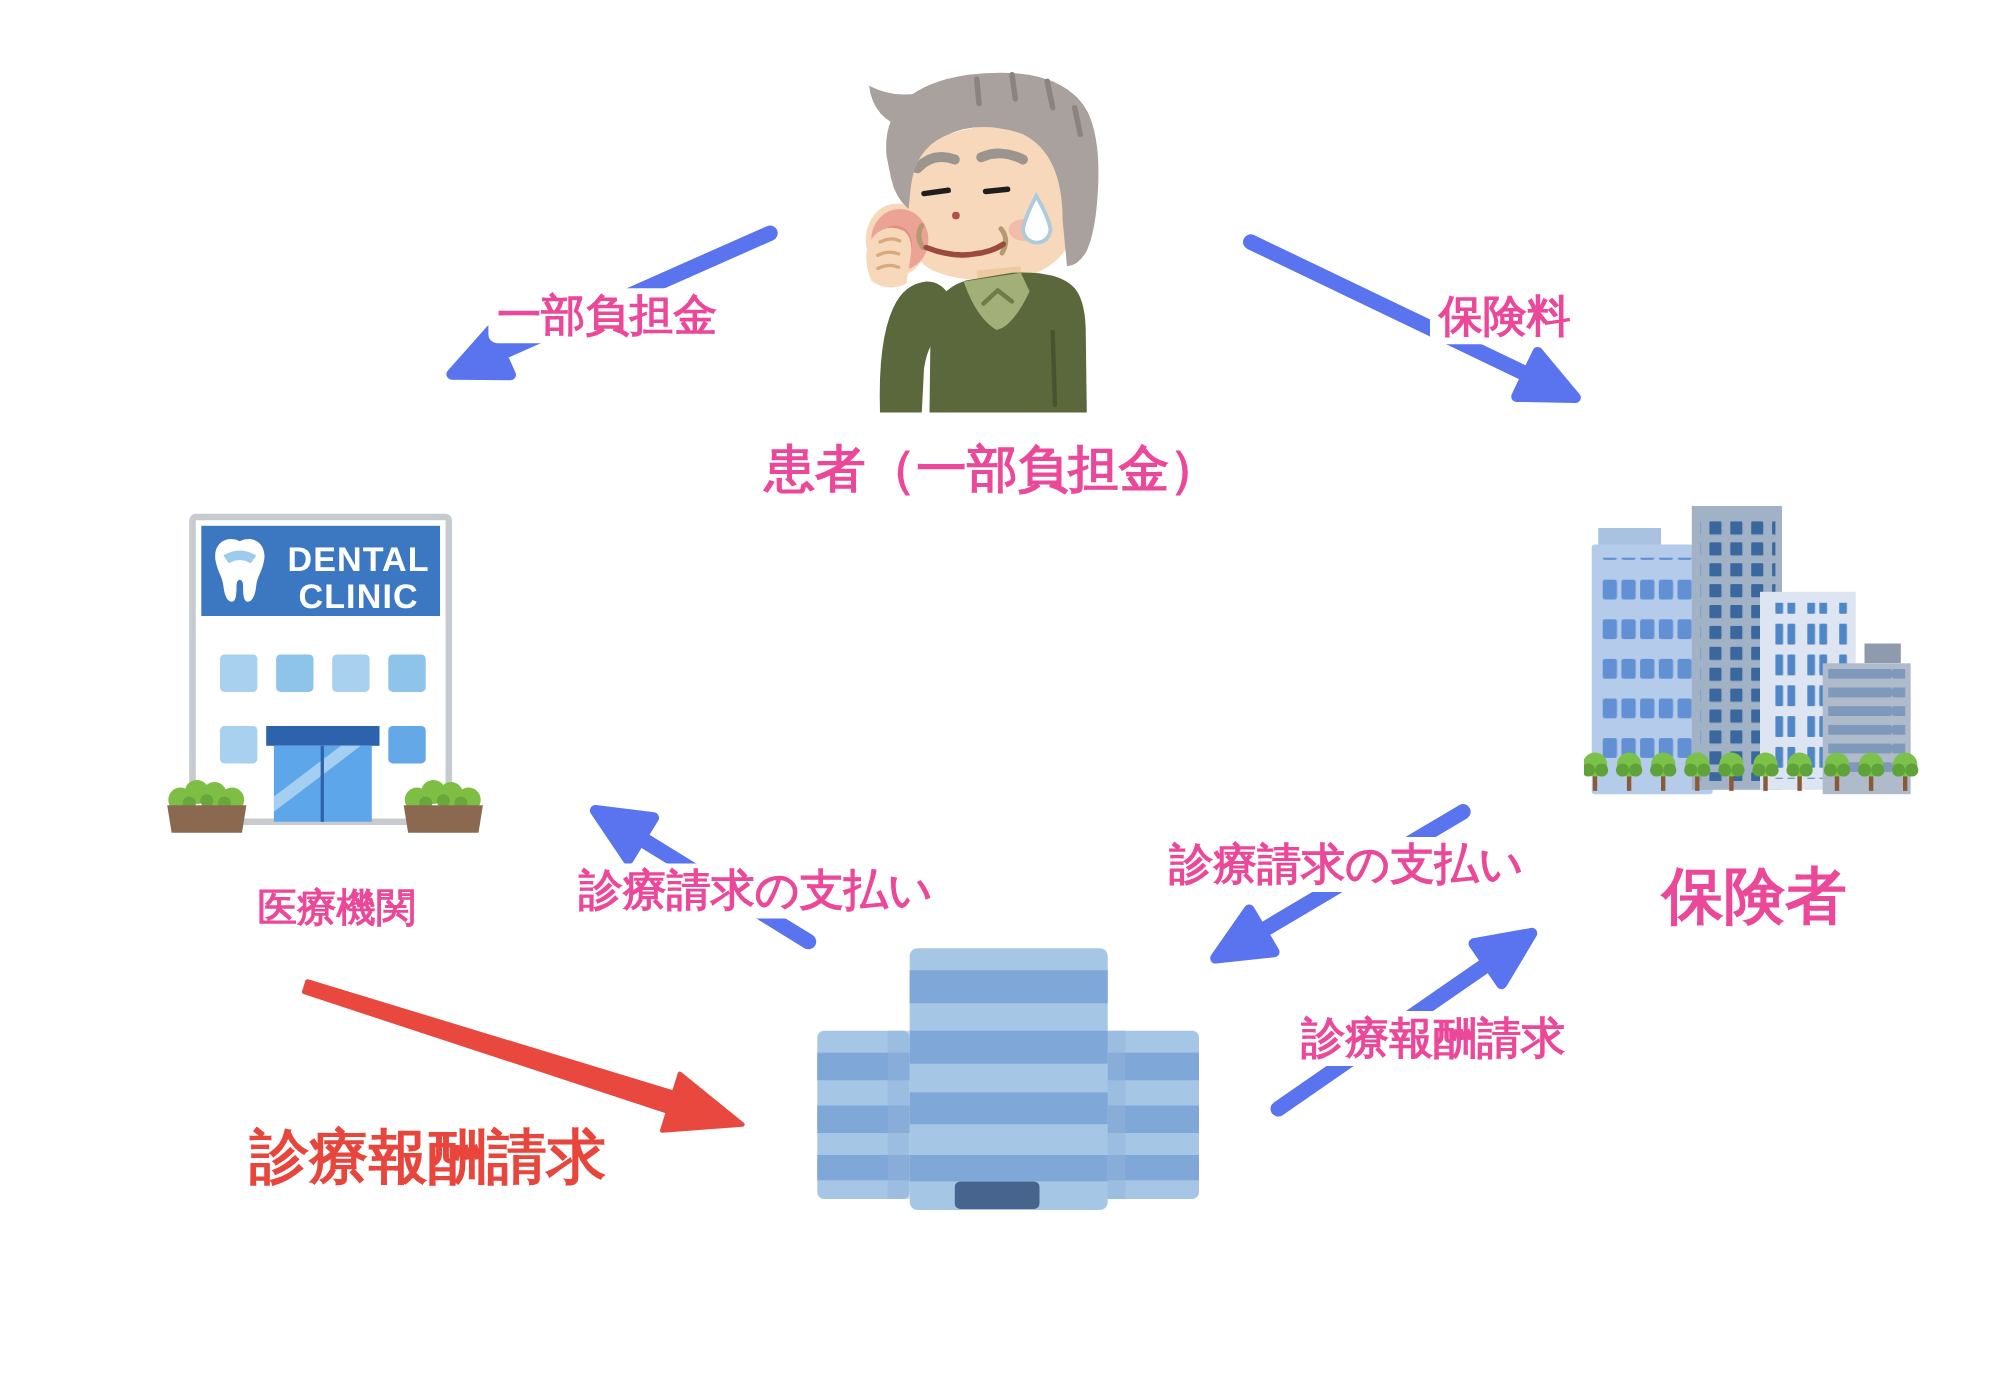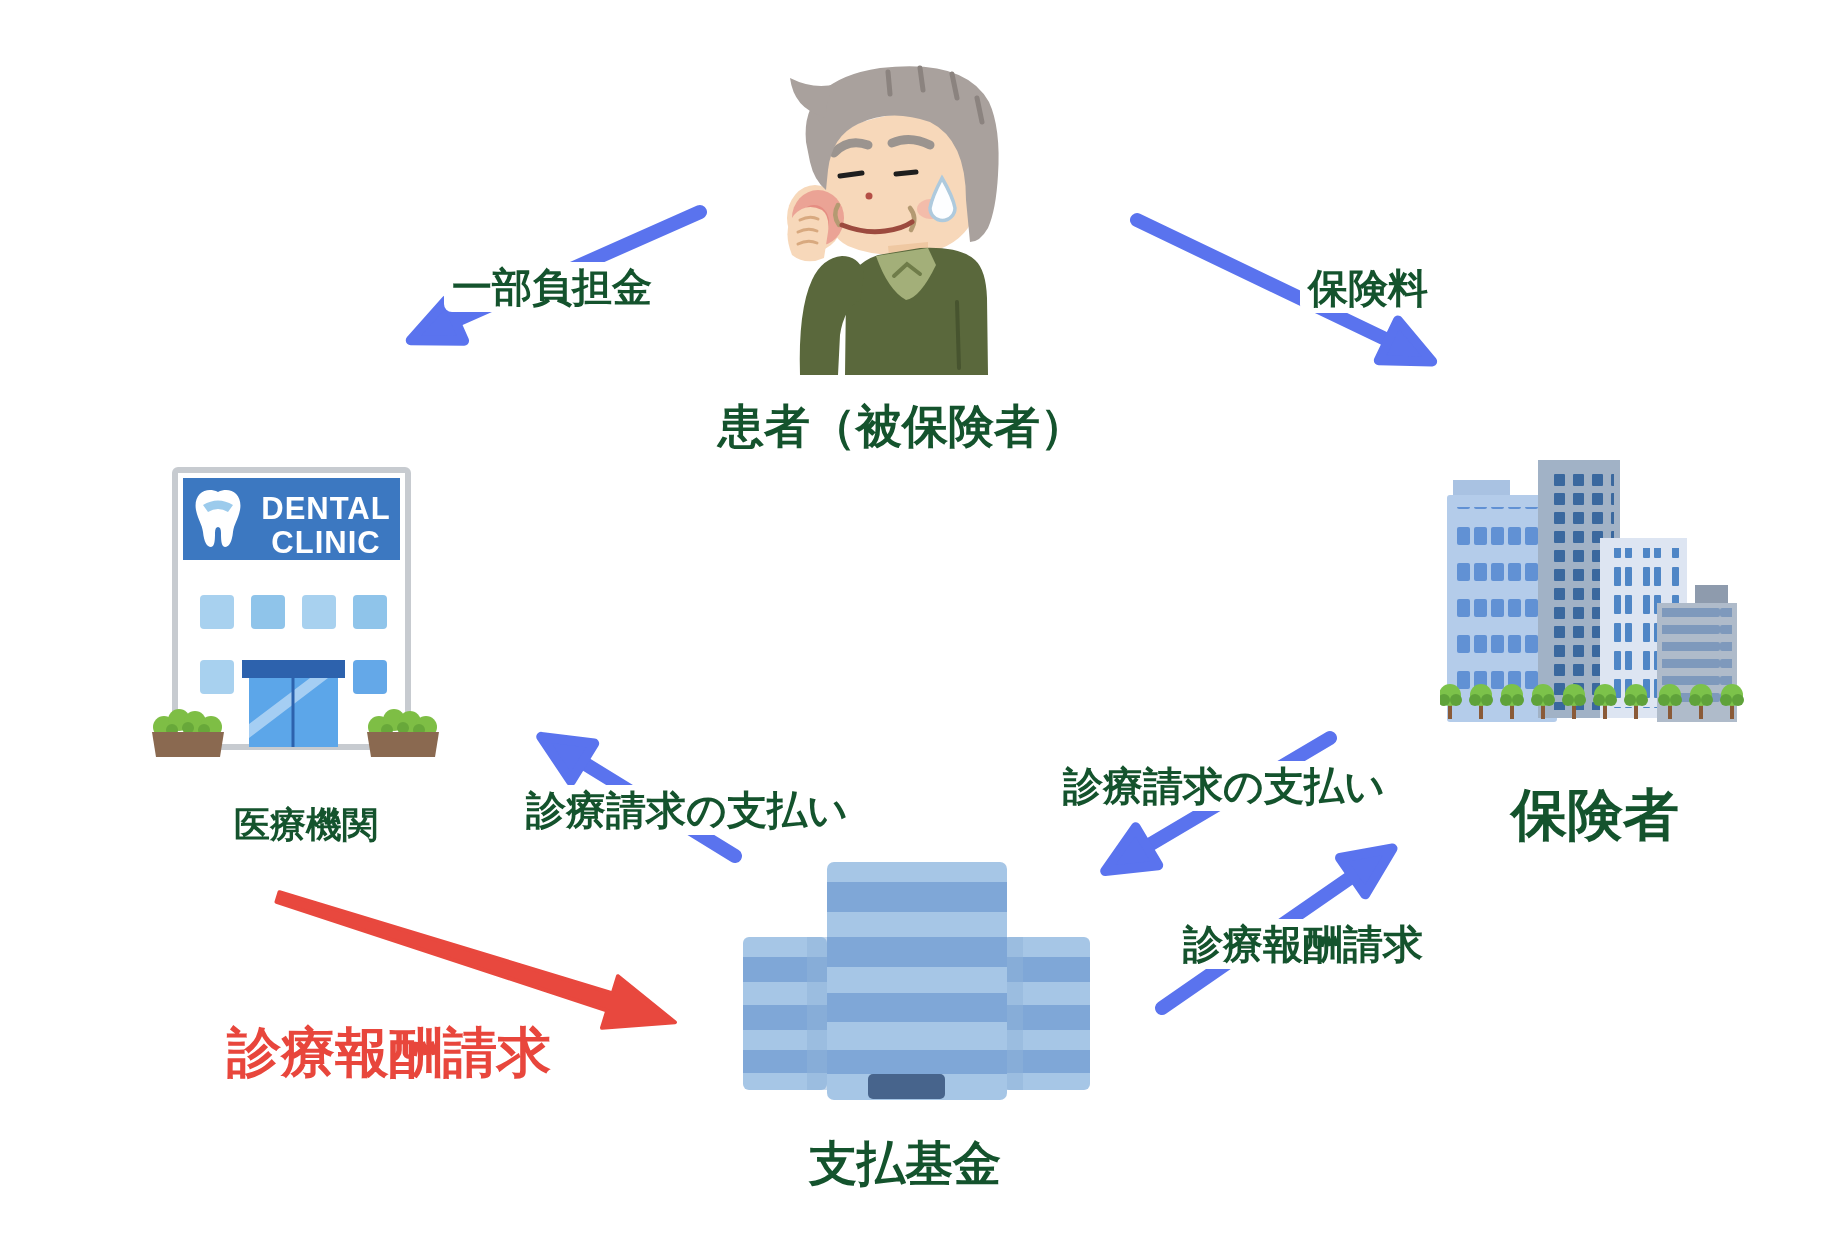--- a/index.html
+++ b/index.html
@@ -4,21 +4,21 @@
 <style>
   html,body{margin:0;padding:0;background:#fff;}
   .canvas{
     position:relative;width:1826px;height:1250px;background:#ffffff;overflow:hidden;
     font-family:"Liberation Sans","DejaVu Sans",sans-serif;
   }
   .layer{position:absolute;left:0;top:0;}
   .node-illo{position:absolute;}
   .lbl{
     position:absolute;transform:translate(-50%,-50%);
-    font-weight:bold;color:#14532d;white-space:nowrap;
+    font-weight:bold;color:#ec4899;white-space:nowrap;
     background:#ffffff;padding:2px 8px;line-height:1.15;border-radius:8px;
   }
   .lbl.red{color:#E8463C;}
 </style>
 </head>
 <body>
 
 <div class="canvas">
 
   <svg class="layer" width="1826" height="1250" viewBox="0 0 1826 1250">
@@ -197,24 +197,23 @@
     <rect x="268" y="82" width="20" height="153" fill="#8FB3D9" opacity="0.5"></rect>
 
     <rect x="92" y="7" width="180" height="238" rx="7" fill="#A6C6E6"></rect>
     <rect x="92" y="27" width="180" height="30" fill="#7FA7D7"></rect>
     <rect x="92" y="82" width="180" height="30" fill="#7FA7D7"></rect>
     <rect x="92" y="138" width="180" height="29" fill="#7FA7D7"></rect>
     <rect x="92" y="195" width="180" height="24" fill="#7FA7D7"></rect>
     <rect x="133" y="219" width="77" height="25" rx="5" fill="#47648C"></rect>
   </svg>
 
-  <div class="lbl" style="left:902px;top:426px;font-size:46px">患者（被保険者）</div>
+  <div class="lbl" style="left:902px;top:426px;font-size:46px">患者（一部負担金）</div>
   <div class="lbl" style="left:306px;top:825px;font-size:36px">医療機関</div>
   <div class="lbl" style="left:1595px;top:815px;font-size:56px">保険者</div>
-  <div class="lbl" style="left:905px;top:1164px;font-size:48px">支払基金</div>
 
   <div class="lbl" style="left:552px;top:287px;font-size:40px">一部負担金</div>
   <div class="lbl" style="left:1368px;top:288px;font-size:40px">保険料</div>
   <div class="lbl" style="left:687px;top:810px;font-size:40px">診療請求の支払い</div>
   <div class="lbl" style="left:1224px;top:786px;font-size:40px">診療請求の支払い</div>
   <div class="lbl" style="left:1303px;top:944px;font-size:40px">診療報酬請求</div>
   <div class="lbl red" style="left:389px;top:1052px;font-size:54px">診療報酬請求</div>
 
 </div>
 

